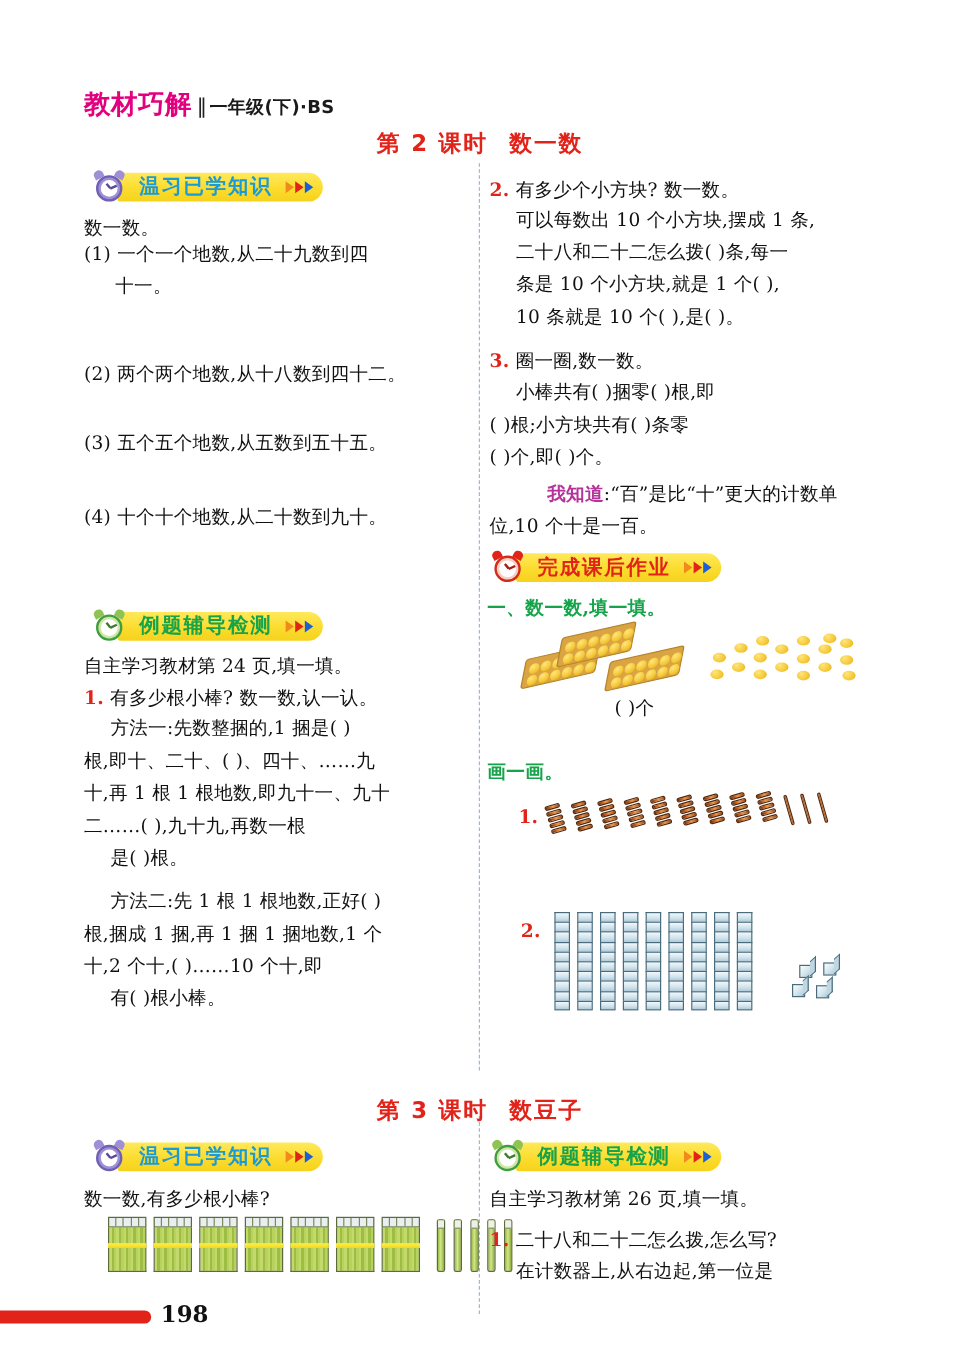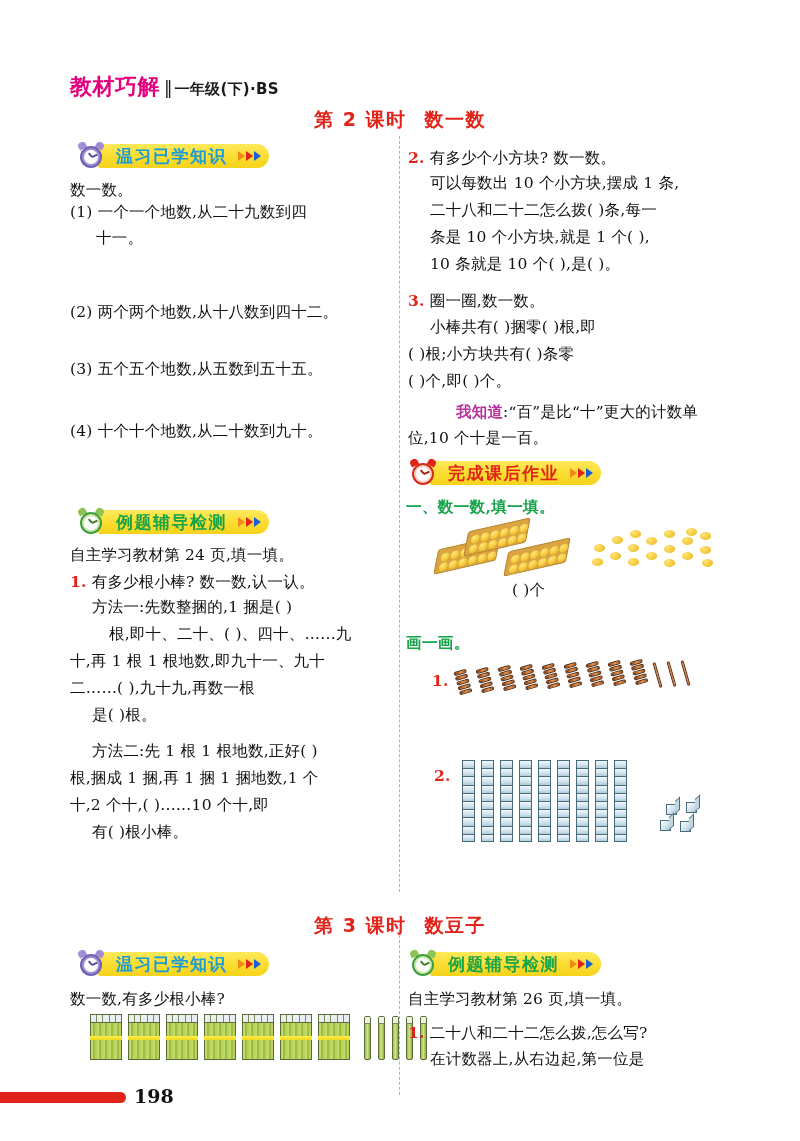--- a/index.html
+++ b/index.html
@@ -244,21 +244,21 @@
         </span>
     </span>
   </div>
 
   <div class="txt" style="left:70px; top:543px;">自主学习教材第 24 页,填一填。</div>
   <div class="txt" style="left:70px; top:569px;">
     <span class="num-red">1.</span>
     <span>有多少根小棒? 数一数,认一认。</span>
   </div>
   <div class="txt" style="left:92px; top:595px;">方法一:先数整捆的,1 捆是(      )</div>
-  <div class="txt" style="left:70px; top:622px;margin-left:39px;">根,即十、二十、(      )、四十、……九</div>
+  <div class="txt" style="left:70px; top:622px;">根,即十、二十、(      )、四十、……九</div>
   <div class="txt" style="left:70px; top:649px;">十,再 1 根 1 根地数,即九十一、九十</div>
   <div class="txt" style="left:70px; top:676px;">二……(      ),九十九,再数一根</div>
   <div class="txt" style="left:92px; top:703px;">是(      )根。</div>
   <div class="txt" style="left:92px; top:739px;">方法二:先 1 根 1 根地数,正好(      )</div>
   <div class="txt" style="left:70px; top:766px;">根,捆成 1 捆,再 1 捆 1 捆地数,1 个</div>
   <div class="txt" style="left:70px; top:793px;">十,2 个十,(      )……10 个十,即</div>
   <div class="txt" style="left:92px; top:820px;">有(      )根小棒。</div>
 
   <div class="txt" style="left:408px; top:145px;">
     <span class="num-red">2.</span>

